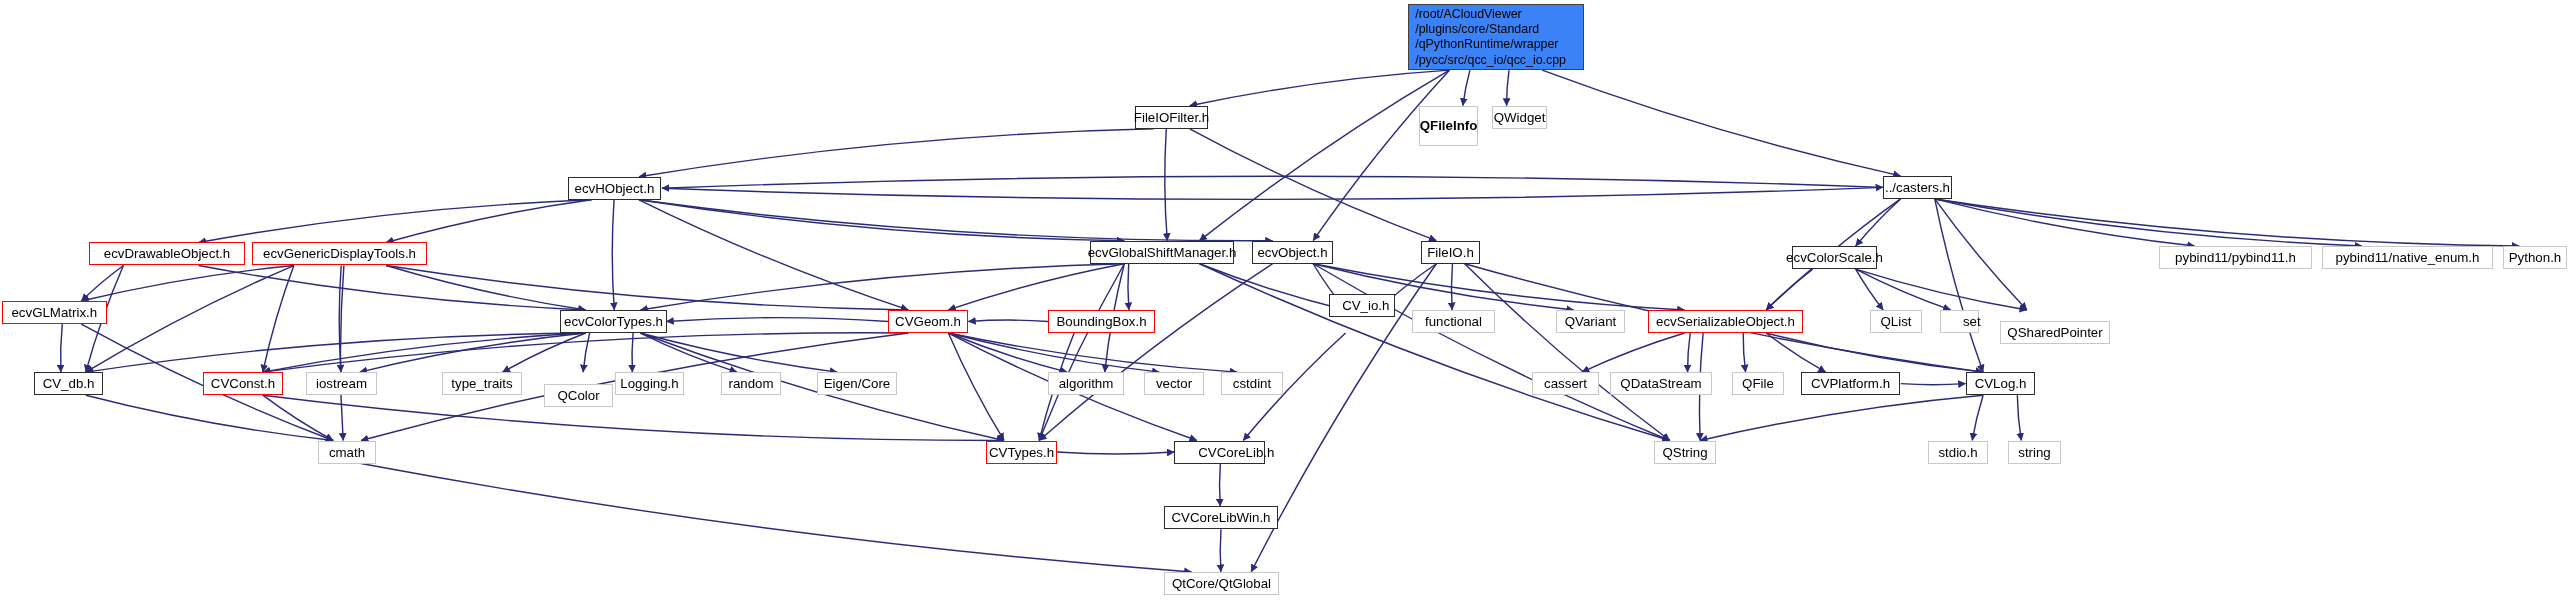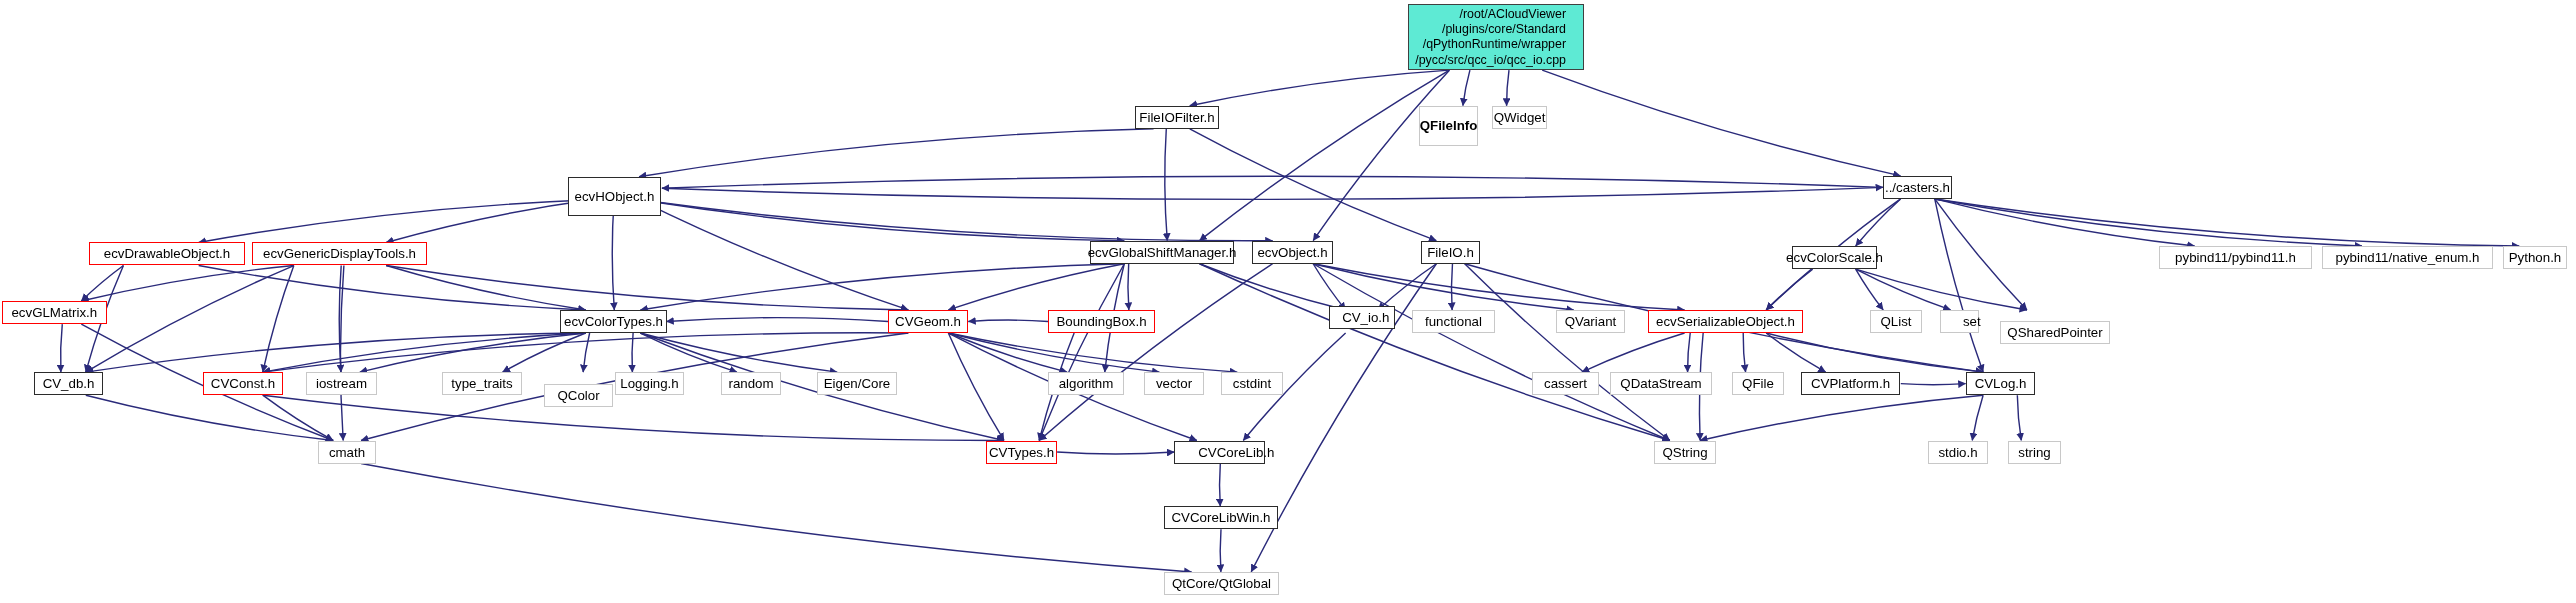--- a/index.html
+++ b/index.html
@@ -34,22 +34,22 @@
     line-height: 1.18;
     color: #000000;
     background: #ffffff;
     border: 0.9px solid #c8c8c8;
     font-size: 13.3px;
     padding: 0 4.4px;
   }
   .node.plain   { border: 0.9px solid #c8c8c8; }
   .node.dark    { border: 1.4px solid #2b2b2b; }
   .node.red     { border: 1.4px solid #ff0000; }
-  .node.root    { border: 1.4px solid #404040; background: #5eead4;
-                  text-align: right; justify-content: flex-start;
+  .node.root    { border: 1.4px solid #404040; background: #3b82f6;
+                  text-align: left; justify-content: flex-start;
                   line-height: 1.22; padding: 2.7px 6.2px; }
 </style>
 </head>
 <body>
 
 <div id="canvas">
   <svg id="edges" viewBox="0 0 2900 679" xmlns="http://www.w3.org/2000/svg">
     <defs>
       <marker id="arrow" viewBox="0 0 10 10" refX="9.5" refY="5" markerWidth="5.5" markerHeight="5.5" orient="auto-start-reverse">
         <path d="M 0 0 L 10 5 L 0 10 z" fill="#2a2a7a"></path>
@@ -150,39 +150,39 @@
         <path d="M 295.55 445 Q 333.4025 473.274625 374.825 496" marker-end="url(#arrow)" stroke="#2a2a7a"></path>
         <path d="M 295.55 445 Q 711.289267642854 496.4515982723897 1130.2 496" marker-end="url(#arrow)" stroke="#2a2a7a"></path>
         <path d="M 406.175 522 Q 870.4494749833796 608.7815837903257 1341.45 644" marker-end="url(#arrow)" stroke="#2a2a7a"></path>
       </g>
   </svg>
   <div id="node-layer">
       <div class="node root" style="left: 1408px; top: 4.4px; width: 176px; height: 66px; font-size: 12.4px;">/root/ACloudViewer
 /plugins/core/Standard
 /qPythonRuntime/wrapper
 /pycc/src/qcc_io/qcc_io.cpp</div>
-      <div class="node dark" style="left: 1135px; top: 106px; width: 84px; height: 23px;">FileIOFilter.h</div>
+      <div class="node dark" style="left: 1135px; top: 106px; width: 73px; height: 23px;">FileIOFilter.h</div>
       <div class="node plain" style="left: 1419px; top: 106px; width: 59px; height: 40px; font-weight: bold;">QFileInfo</div>
       <div class="node plain" style="left: 1492px; top: 106px; width: 55px; height: 23px;">QWidget</div>
-      <div class="node dark" style="left: 568px; top: 177px; width: 93px; height: 39px;">ecvHObject.h</div>
+      <div class="node dark" style="left: 568px; top: 177px; width: 93px; height: 23px;">ecvHObject.h</div>
       <div class="node dark" style="left: 1883px; top: 176px; width: 69px; height: 23px;">../casters.h</div>
       <div class="node red" style="left: 89px; top: 242px; width: 156px; height: 23px;">ecvDrawableObject.h</div>
       <div class="node red" style="left: 252px; top: 242px; width: 175px; height: 23px;">ecvGenericDisplayTools.h</div>
       <div class="node dark" style="left: 1090px; top: 241px; width: 144px; height: 23px;">ecvGlobalShiftManager.h</div>
       <div class="node dark" style="left: 1252px; top: 241px; width: 81px; height: 23px;">ecvObject.h</div>
       <div class="node dark" style="left: 1421px; top: 241px; width: 59px; height: 23px;">FileIO.h</div>
       <div class="node dark" style="left: 1792px; top: 246px; width: 85px; height: 23px;">ecvColorScale.h</div>
       <div class="node plain" style="left: 2159px; top: 246px; width: 153px; height: 23px;">pybind11/pybind11.h</div>
       <div class="node plain" style="left: 2322px; top: 246px; width: 171px; height: 23px;">pybind11/native_enum.h</div>
       <div class="node plain" style="left: 2503px; top: 246px; width: 64px; height: 23px;">Python.h</div>
       <div class="node red" style="left: 1.8px; top: 301px; width: 105px; height: 23px;">ecvGLMatrix.h</div>
       <div class="node dark" style="left: 560px; top: 310px; width: 107px; height: 23px;">ecvColorTypes.h</div>
       <div class="node red" style="left: 888px; top: 310px; width: 80px; height: 23px;">CVGeom.h</div>
       <div class="node red" style="left: 1048px; top: 310px; width: 107px; height: 23px;">BoundingBox.h</div>
-      <div class="node dark" style="left: 1329px; top: 306px; width: 66px; height: 23px; padding-left: 12px;">CV_io.h</div>
+      <div class="node dark" style="left: 1329px; top: 294px; width: 66px; height: 23px; padding-left: 12px;">CV_io.h</div>
       <div class="node plain" style="left: 1412px; top: 310px; width: 83px; height: 23px;">functional</div>
       <div class="node plain" style="left: 1556px; top: 310px; width: 69px; height: 23px;">QVariant</div>
       <div class="node red" style="left: 1648px; top: 310px; width: 155px; height: 23px;">ecvSerializableObject.h</div>
       <div class="node plain" style="left: 1870px; top: 310px; width: 52px; height: 23px;">QList</div>
       <div class="node plain" style="left: 1940px; top: 310px; width: 39px; height: 23px; padding-left: 29px;">set</div>
       <div class="node plain" style="left: 2000px; top: 310px; width: 110px; height: 23px; margin-top: 11px;">QSharedPointer</div>
       <div class="node dark" style="left: 34px; top: 372px; width: 69px; height: 23px;">CV_db.h</div>
       <div class="node red" style="left: 203px; top: 372px; width: 80px; height: 23px;">CVConst.h</div>
       <div class="node plain" style="left: 306px; top: 372px; width: 71px; height: 23px;">iostream</div>
       <div class="node plain" style="left: 442px; top: 372px; width: 80px; height: 23px;">type_traits</div>

